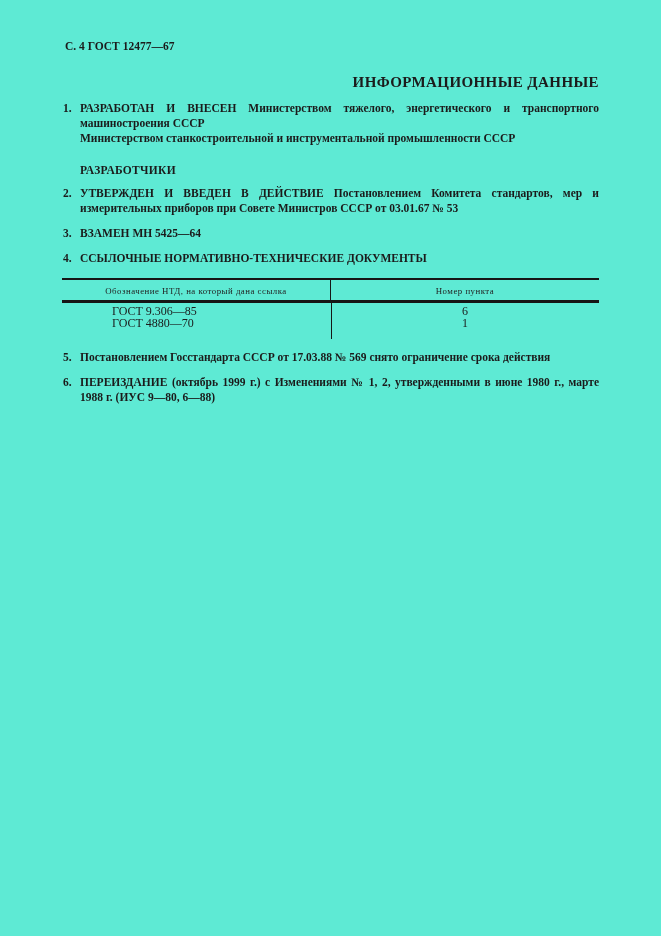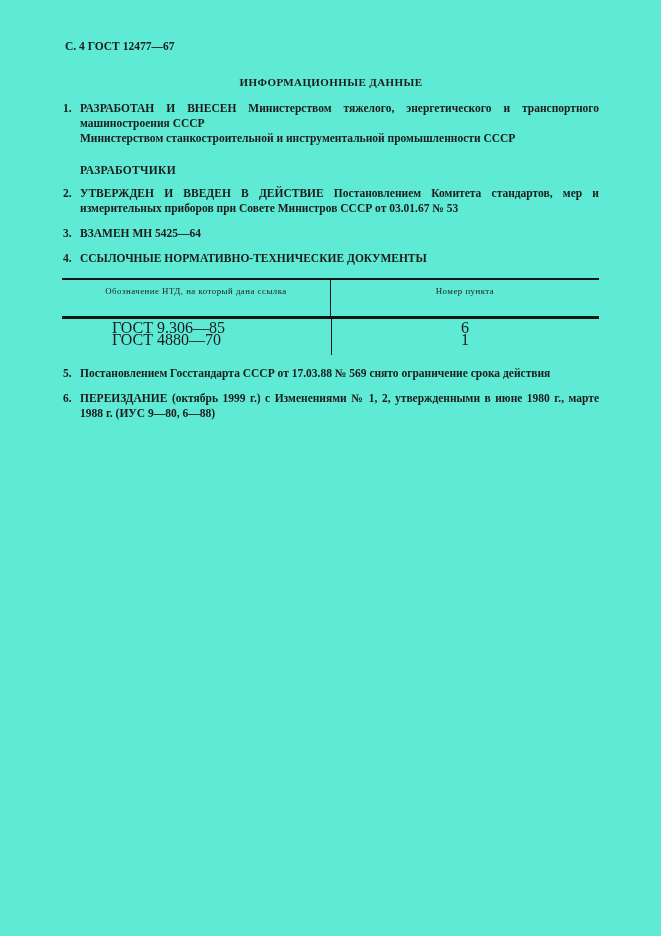--- a/index.html
+++ b/index.html
@@ -19,22 +19,22 @@
     font-weight: bold;
     line-height: 15px;
     padding: 39px 62px 0 63px;
     overflow: hidden;
   }
   .doc-header {
     margin-left: 2px;
     white-space: nowrap;
   }
   .doc-title {
-    text-align: center;
-    font-size: 11px;
+    text-align: right;
+    font-size: 15px;
     letter-spacing: 0.4px;
     margin-top: 21px;
   }
   .item {
     display: flex;
     margin-top: 10px;
   }
   .item .num {
     flex: none;
     width: 17px;
@@ -66,36 +66,36 @@
     margin: 12px 0 0 -1px;
     font-weight: normal;
   }
   .t-head {
     display: flex;
     border-top: 2px solid #161616;
     border-bottom: 3px solid #161616;
   }
   .t-head .hc {
     box-sizing: border-box;
-    padding: 6px 4px 20px;
+    padding: 6px 4px 4px;
     text-align: center;
     font-size: 8.8px;
     line-height: 10px;
     letter-spacing: 0.5px;
     color: #222;
   }
   .hc1 {
     width: 269px;
     border-right: 1.5px solid #161616;
   }
   .hc2 { flex: 1; }
   .t-body {
     position: relative;
     padding: 3px 0 10px;
-    font-size: 16px;
+    font-size: 12px;
     line-height: 11.5px;
   }
   .t-divider {
     position: absolute;
     left: 268.5px;
     top: 0;
     bottom: 0;
     width: 1.5px;
     background: #161616;
   }

